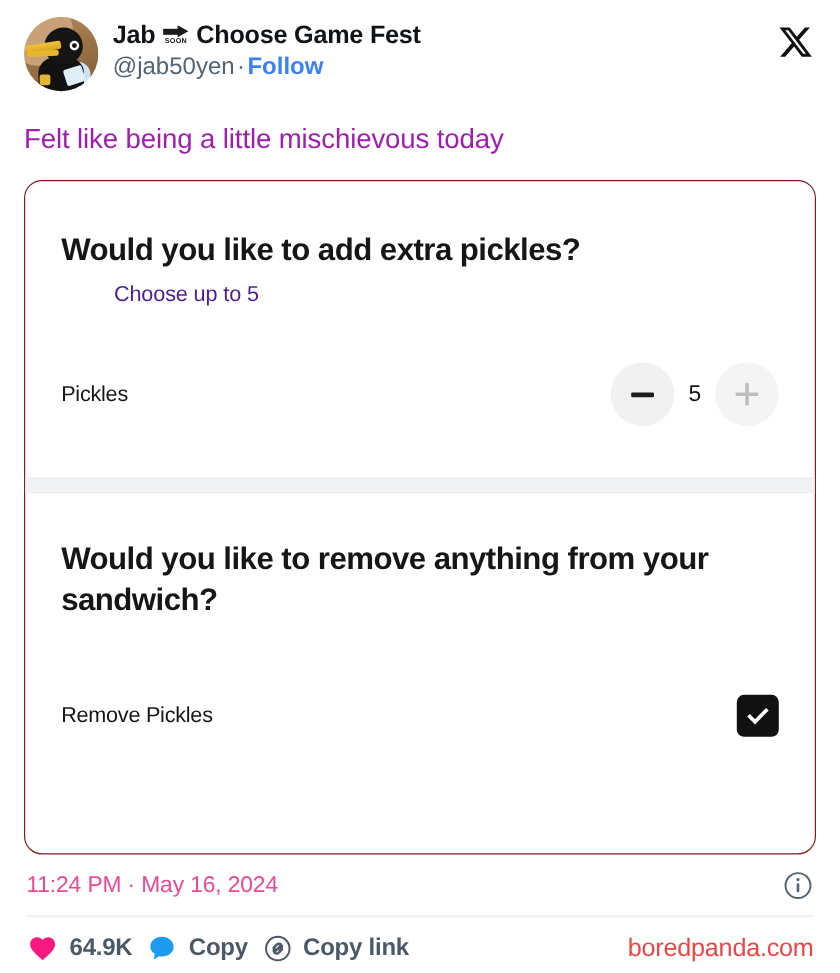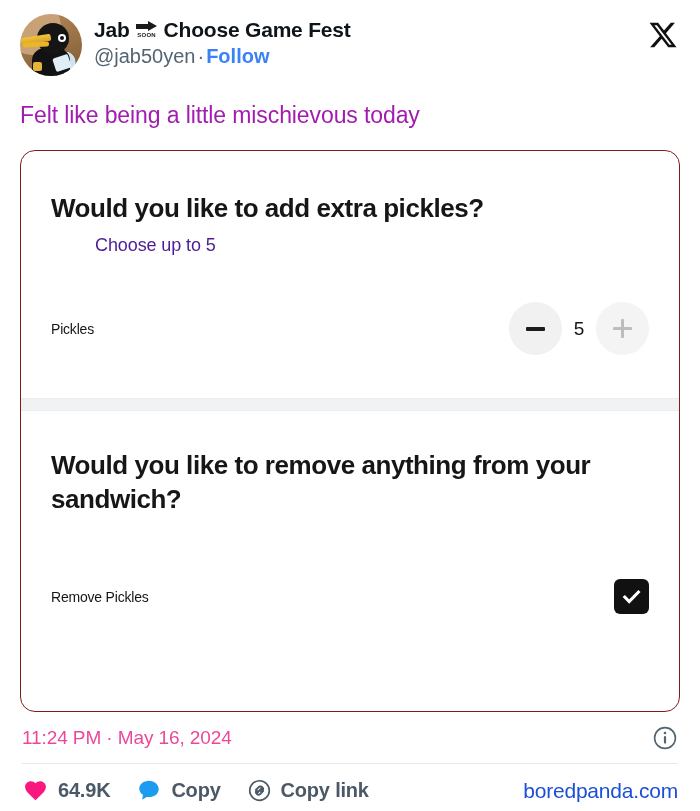--- a/index.html
+++ b/index.html
@@ -215,21 +215,21 @@
   }
 
   .option-row {
     display: flex;
     align-items: center;
     justify-content: space-between;
     margin-top: 45px;
   }
 
   .option-label {
-    font-size: 14px;
+    font-size: 18px;
     color: #161616;
     letter-spacing: -0.2px;
   }
 
   .stepper {
     display: flex;
     align-items: center;
     gap: 10px;
   }
 
@@ -314,42 +314,42 @@
   .meta-sep {
     height: 1px;
     background: #e6e9eb;
     margin: 12px 2px 0 2px;
   }
 
   .actions-row {
     display: flex;
     align-items: flex-end;
     padding: 14px 2px 0 2px;
-    gap: 26px;
+    gap: 12px;
   }
   .action {
     display: flex;
     align-items: center;
     gap: 9px;
     cursor: pointer;
   }
   .action-label {
     font-size: 20px;
     font-weight: bold;
     color: #4b5966;
     letter-spacing: -0.2px;
   }
   .heart-icon { width: 27px; height: 25px; }
   .reply-icon { width: 26px; height: 25px; }
   .link-icon  { width: 25px; height: 25px; }
 
   .watermark {
     margin-left: auto;
     font-size: 21px;
-    color: #1d4ed8;
+    color: #ef4444;
     letter-spacing: -0.2px;
   }
 </style>
 </head>
 <body>
 
 <div class="tweet">
 
   <div class="tweet-header">
     <div class="avatar">

